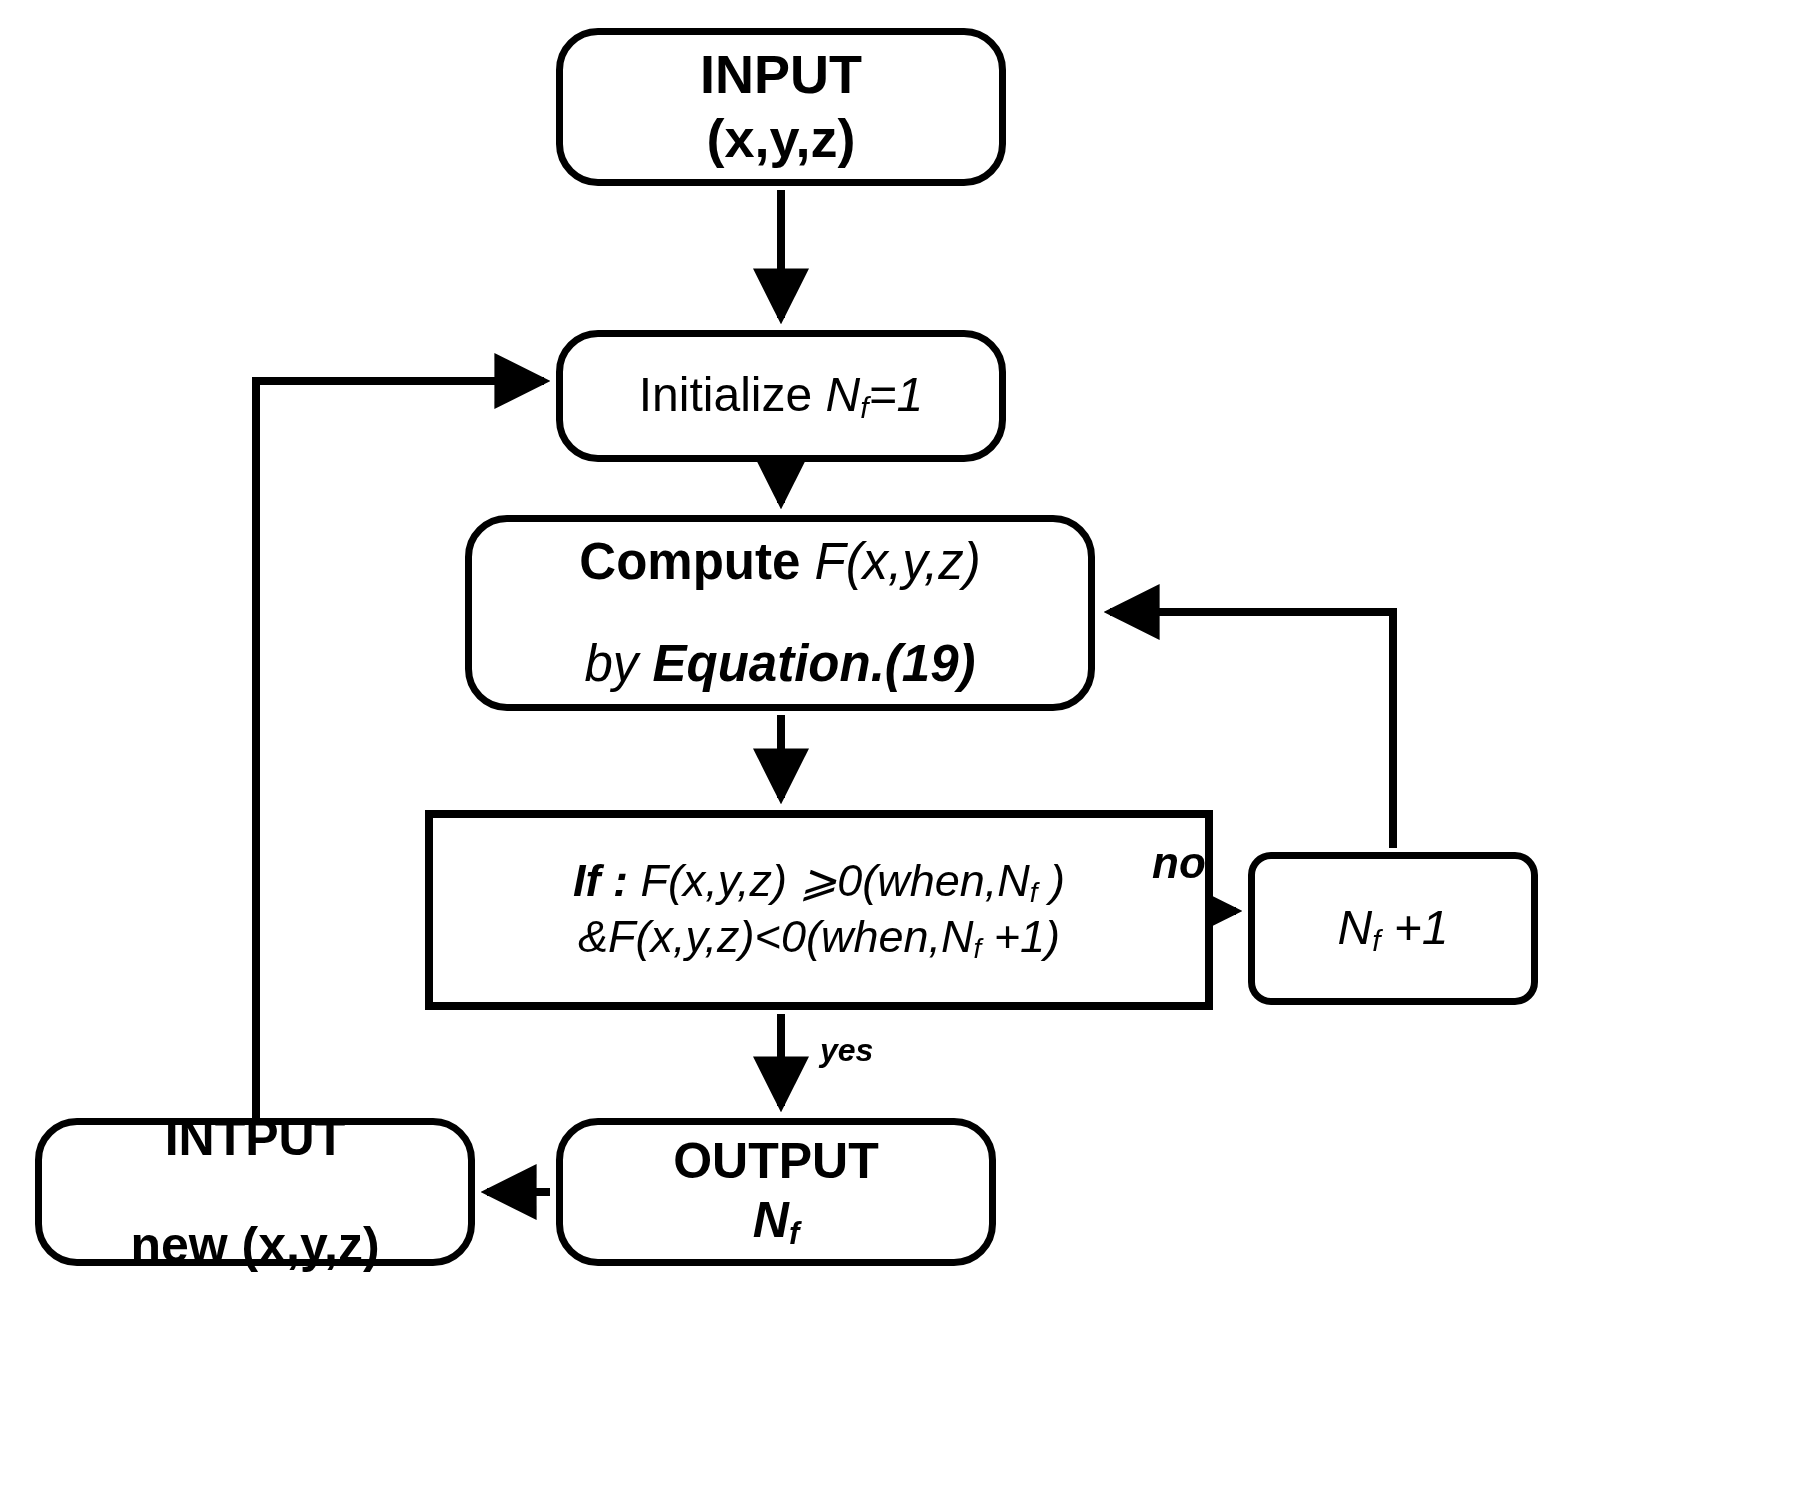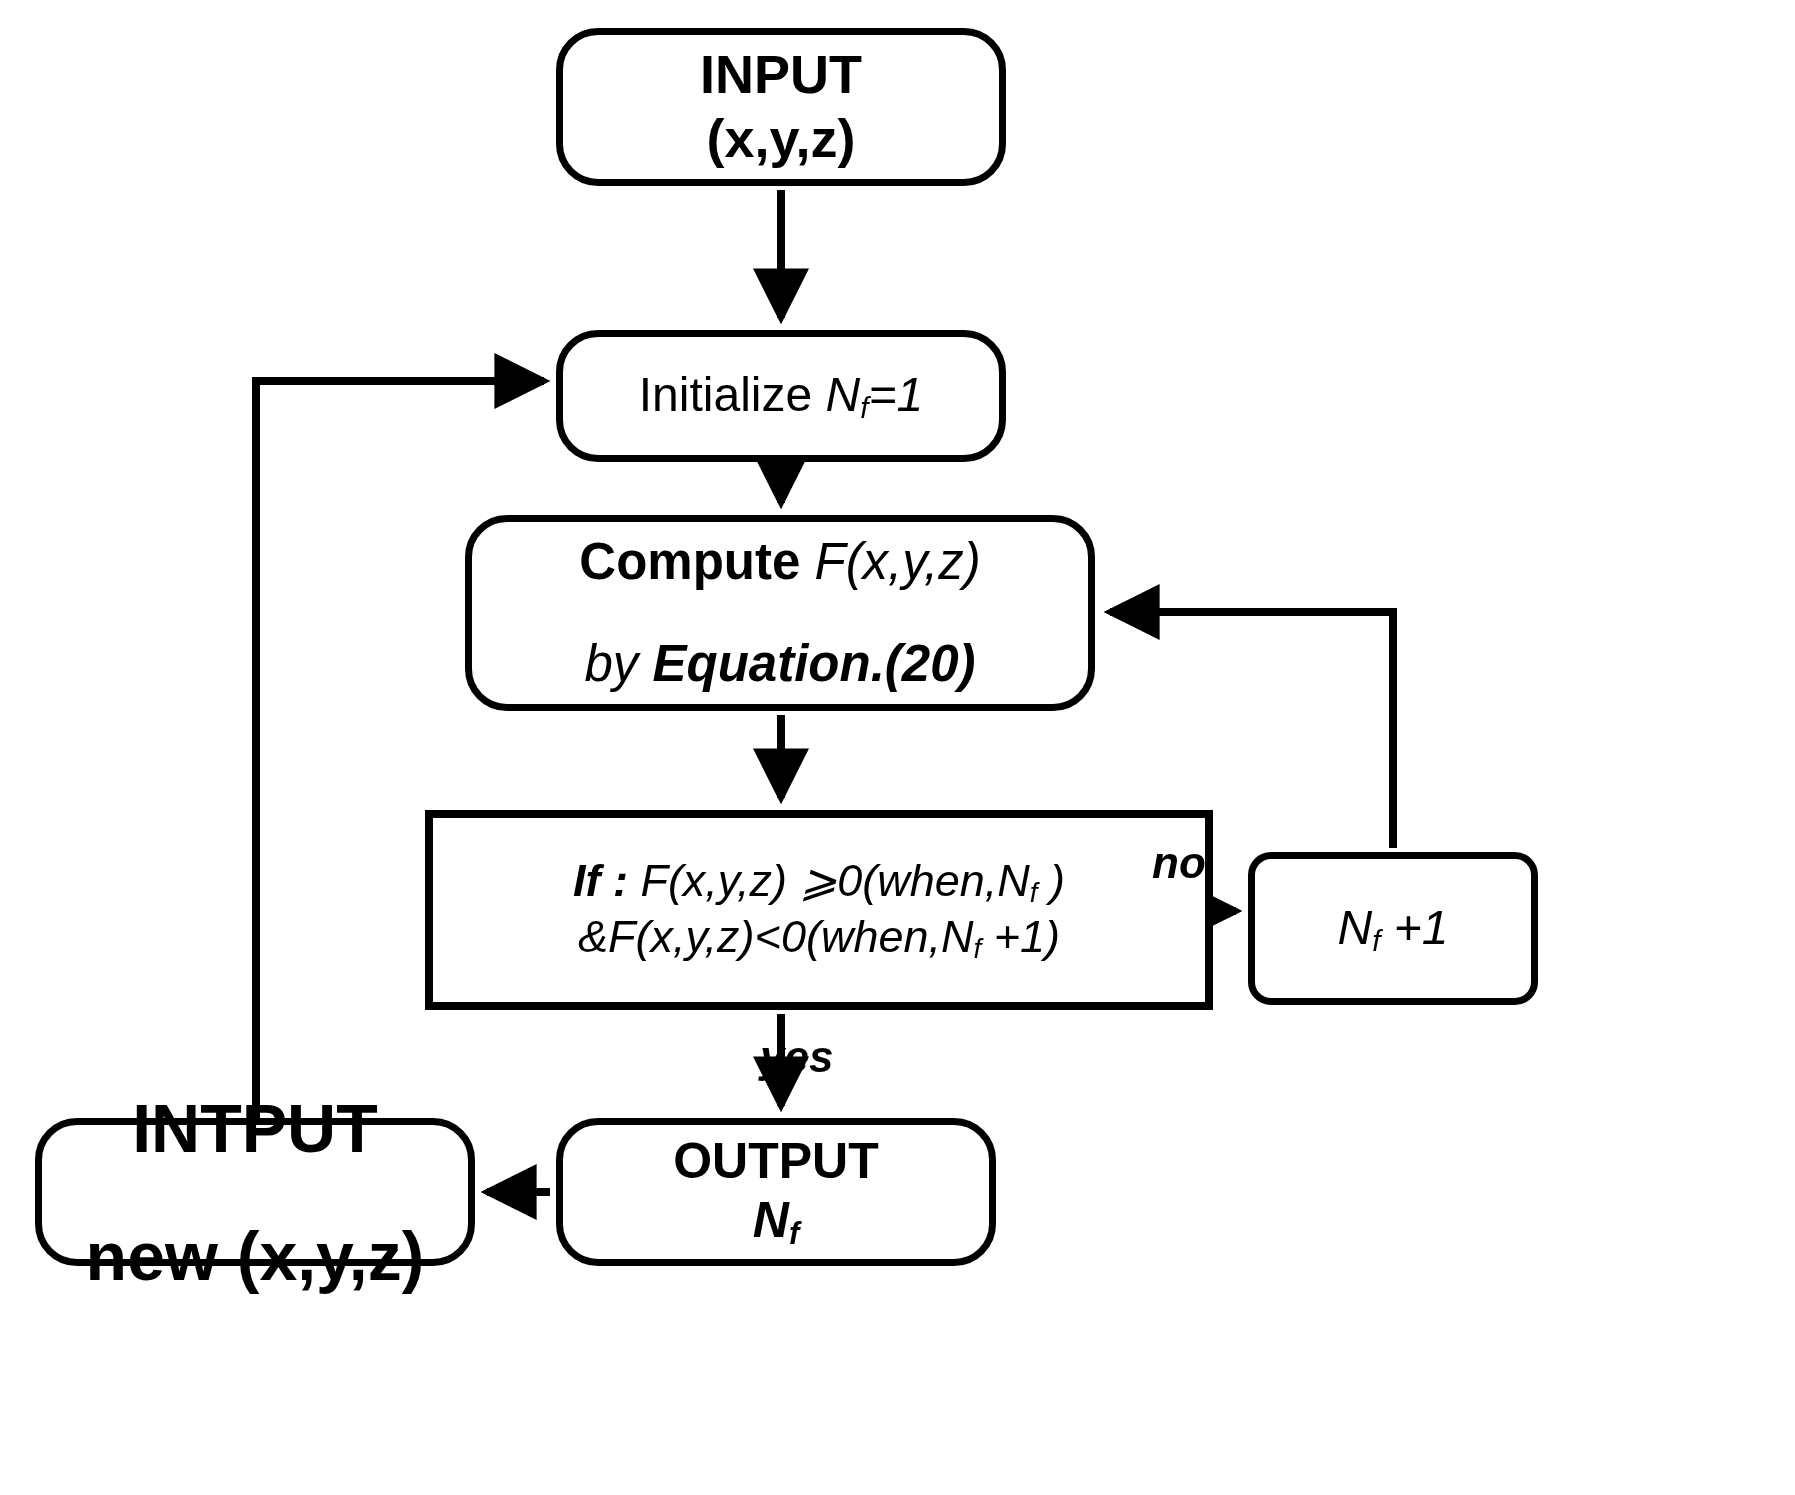--- a/index.html
+++ b/index.html
@@ -46,30 +46,30 @@
   .i   { font-style: italic; }
   .bi  { font-weight: bold; font-style: italic; }
 
   
   #node-input    { left: 556px;  top: 28px;   width: 450px;  height: 158px; font-size: 54px; font-weight: bold; }
   #node-init     { left: 556px;  top: 330px;  width: 450px;  height: 132px; font-size: 48px; }
   #node-compute  { left: 465px;  top: 515px;  width: 630px;  height: 196px; font-size: 51px; gap: 42px; }
   #node-decision { left: 425px;  top: 810px;  width: 788px;  height: 200px; font-size: 45px; }
   #node-nfplus   { left: 1248px; top: 852px;  width: 290px;  height: 153px; font-size: 48px; border-radius: 23px; }
   #node-output   { left: 556px;  top: 1118px; width: 440px;  height: 148px; font-size: 50px; font-weight: bold; }
-  #node-intput   { left: 35px;   top: 1118px; width: 440px;  height: 148px; font-size: 68px; font-weight: bold; gap: 48px; }
+  #node-intput   { left: 35px;   top: 1118px; width: 440px;  height: 148px; font-size: 50px; font-weight: bold; gap: 48px; }
 
   .edge-label {
     position: absolute;
     font-style: italic;
     font-weight: bold;
     white-space: nowrap;
   }
   #label-no  { left: 1152px; top: 838px;  font-size: 44px; }
-  #label-yes { left: 760px;  top: 1032px; font-size: 44px; }
+  #label-yes { left: 820px;  top: 1032px; font-size: 32px; }
 
   sub {
     font-size: 0.62em;
     vertical-align: -0.22em;
     font-style: italic;
     font-weight: inherit;
   }
   .nf { font-style: italic; }
 </style>
 </head>
@@ -105,21 +105,21 @@
     <span class="ln">INPUT</span>
     <span class="ln">(x,y,z)</span>
   </div>
 
   <div class="node rounded" id="node-init">
     <span class="ln"><span>Initialize </span><span class="nf"><span>N</span><sub>f</sub></span><span class="i">=1</span></span>
   </div>
 
   <div class="node rounded" id="node-compute">
     <span class="ln"><span class="b">Compute </span><span class="i">F(x,y,z)</span></span>
-    <span class="ln"><span class="i">by </span><span class="bi">Equation.(20)</span></span>
+    <span class="ln"><span class="i">by </span><span class="bi">Equation.(19)</span></span>
   </div>
 
   <div class="node rect" id="node-decision">
     <span class="ln"><span class="bi">If : </span><span class="i">F(x,y,z) ⩾0(when,</span><span class="nf">N<sub>f</sub></span><span class="i"> )</span></span>
     <span class="ln"><span class="i">&amp;F(x,y,z)&lt;0(when,</span><span class="nf">N<sub>f</sub></span><span class="i"> +1)</span></span>
   </div>
 
   <div class="node rounded" id="node-nfplus">
     <span class="ln"><span class="nf">N<sub>f</sub></span><span class="i"> +1</span></span>
   </div>

